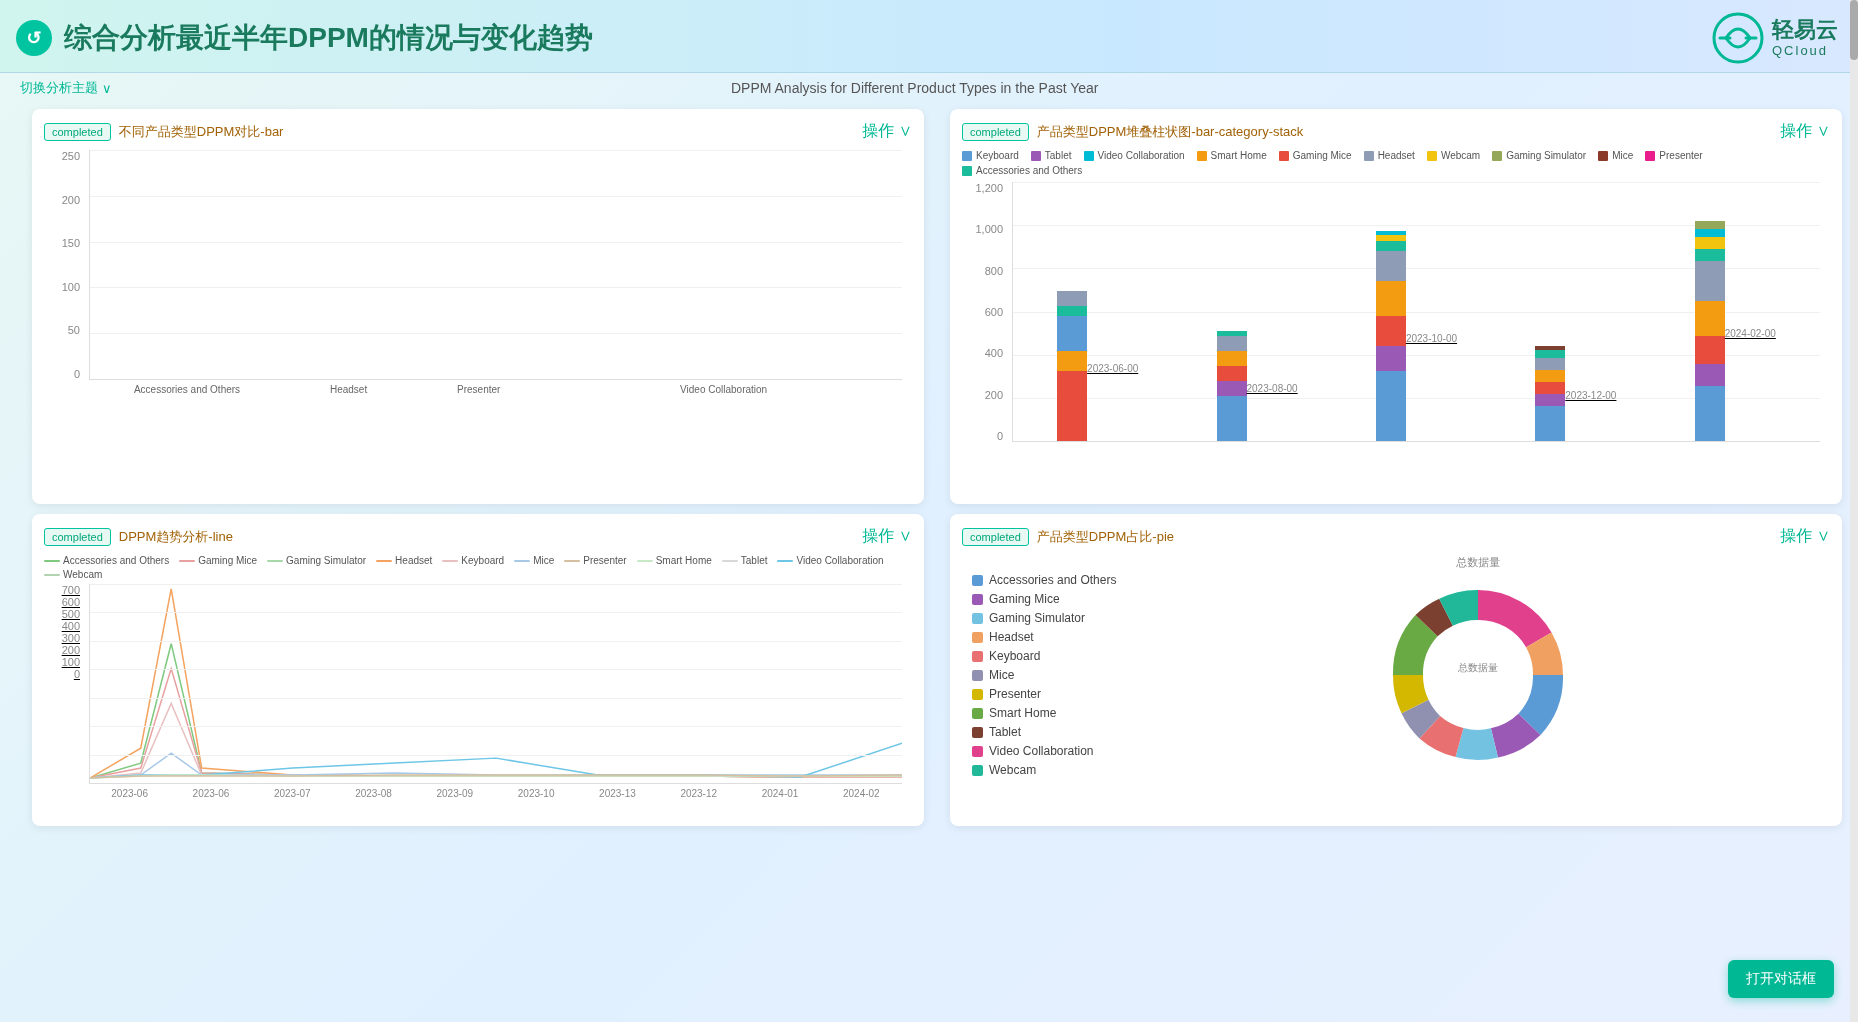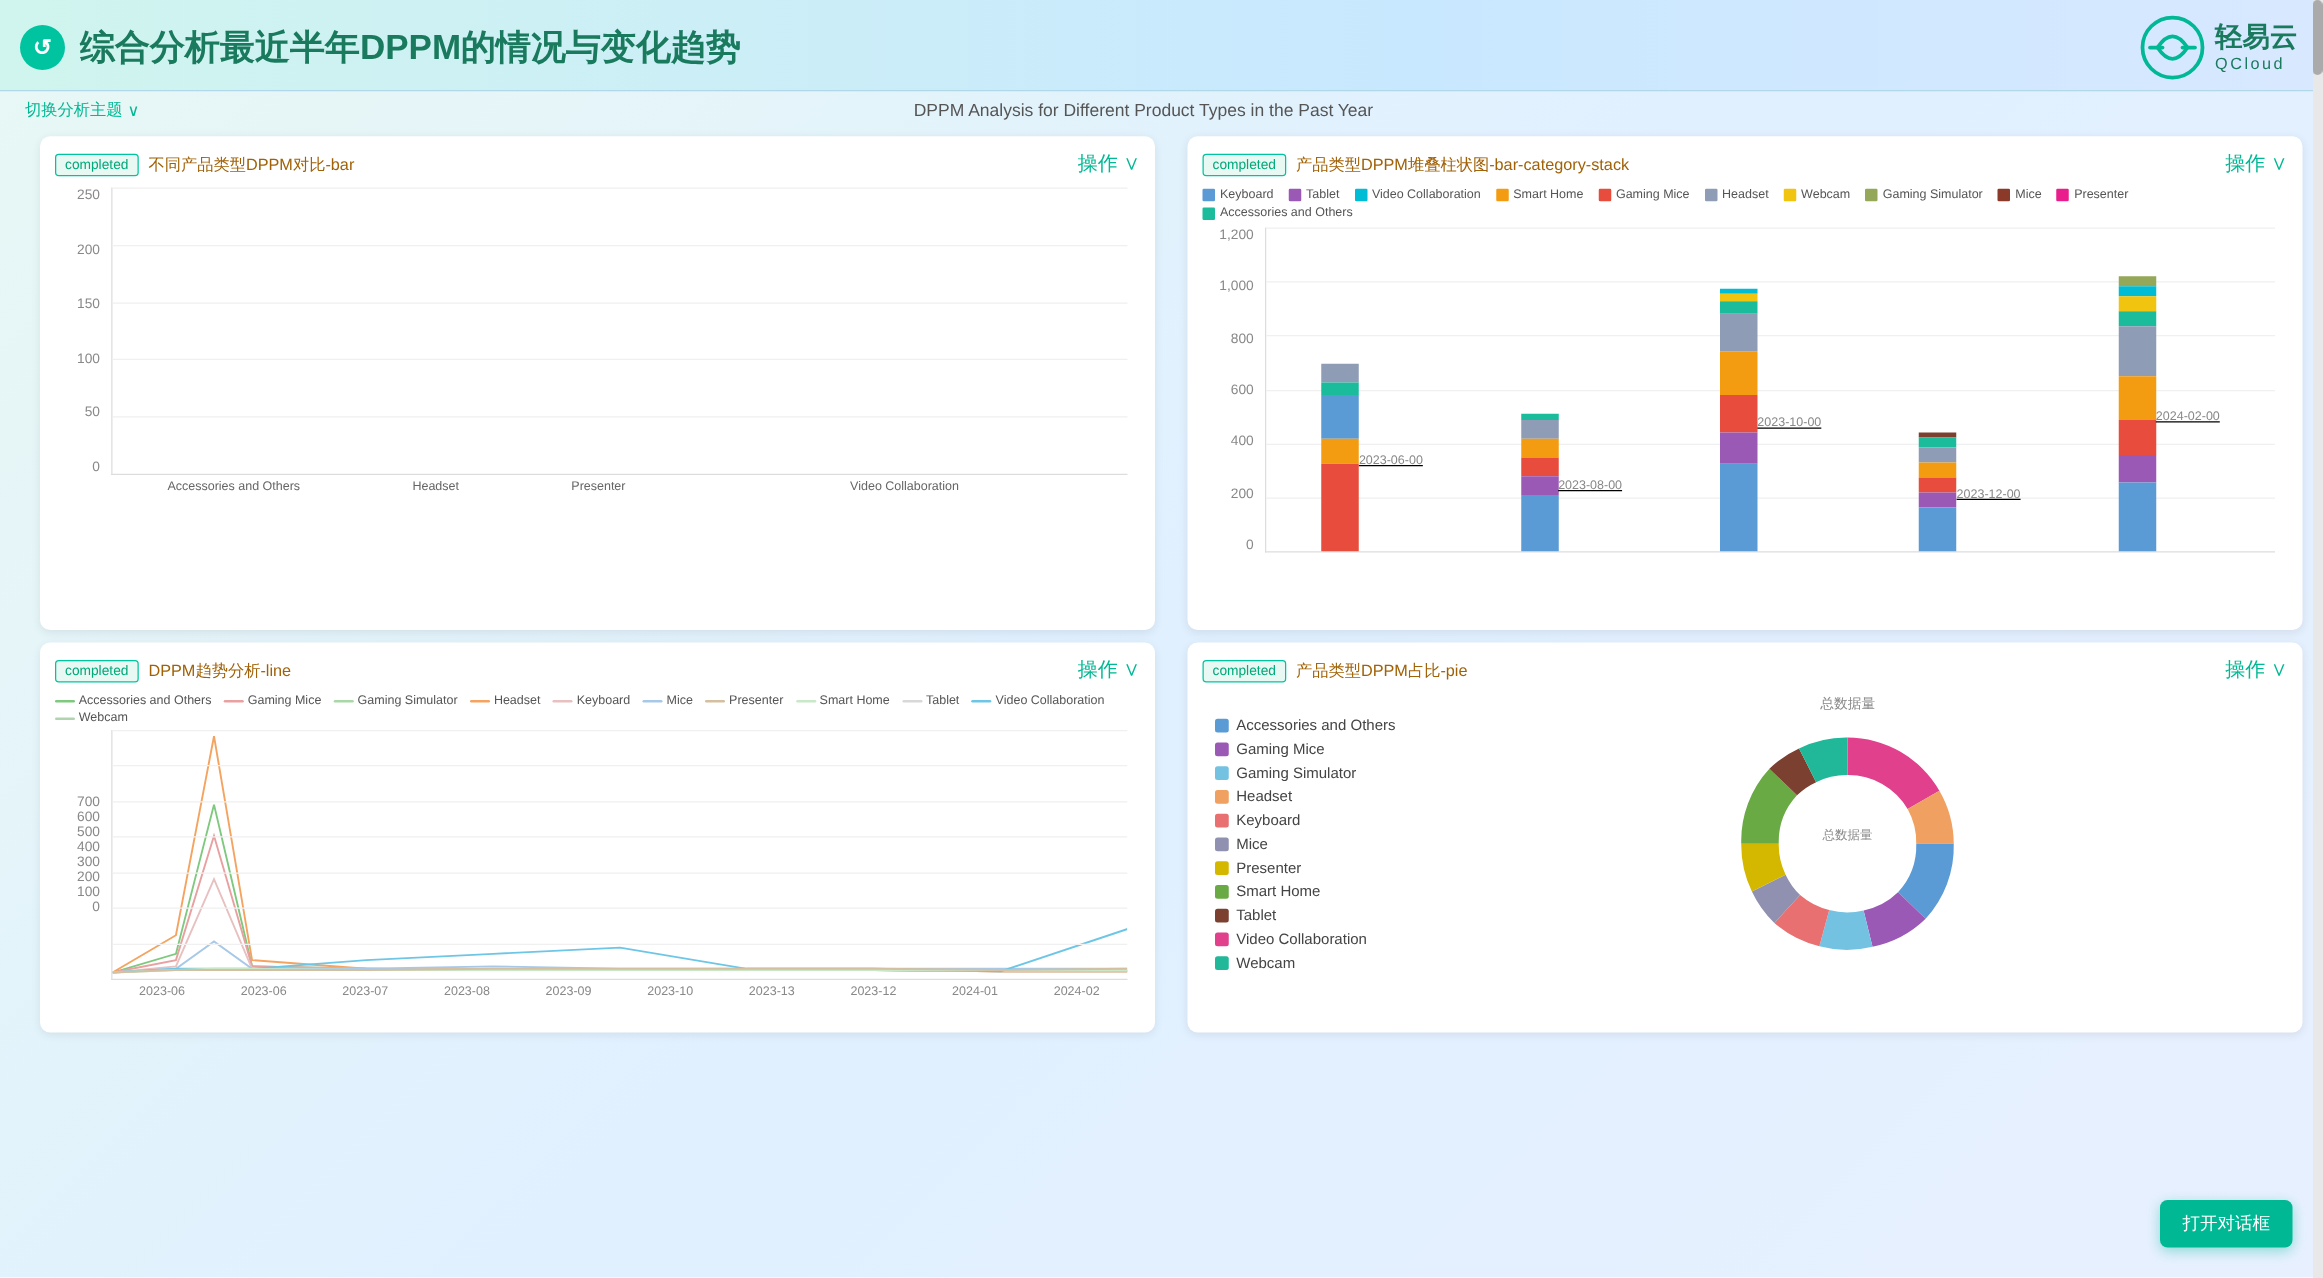--- a/index.html
+++ b/index.html
@@ -564,21 +564,21 @@
       <div style="display:flex;align-items:center;gap:3px;">
           <span style="display:inline-block;width:16px;height:2px;background:#6ec6e6;border-radius:1px;"></span>
           <span>Video Collaboration</span>
         </div>
       <div style="display:flex;align-items:center;gap:3px;">
           <span style="display:inline-block;width:16px;height:2px;background:#b0d4b0;border-radius:1px;"></span>
           <span>Webcam</span>
         </div>
     </div>
     <div class="line-chart-area">
-      <div style="position:absolute;left:0;top:0;height:200px;width:40px;display:flex;flex-direction:column;justify-content:center;align-items:flex-end;padding-right:4px;">
+      <div style="position:absolute;left:0;top:0;height:200px;width:40px;display:flex;flex-direction:column;justify-content:flex-start;align-items:flex-end;padding-right:4px;text-decoration:underline;">
         <span class="y-label">700</span>
         <span class="y-label">600</span>
         <span class="y-label">500</span>
         <span class="y-label">400</span>
         <span class="y-label">300</span>
         <span class="y-label">200</span>
         <span class="y-label">100</span>
         <span class="y-label">0</span>
       </div>
       <div class="line-chart-inner">

